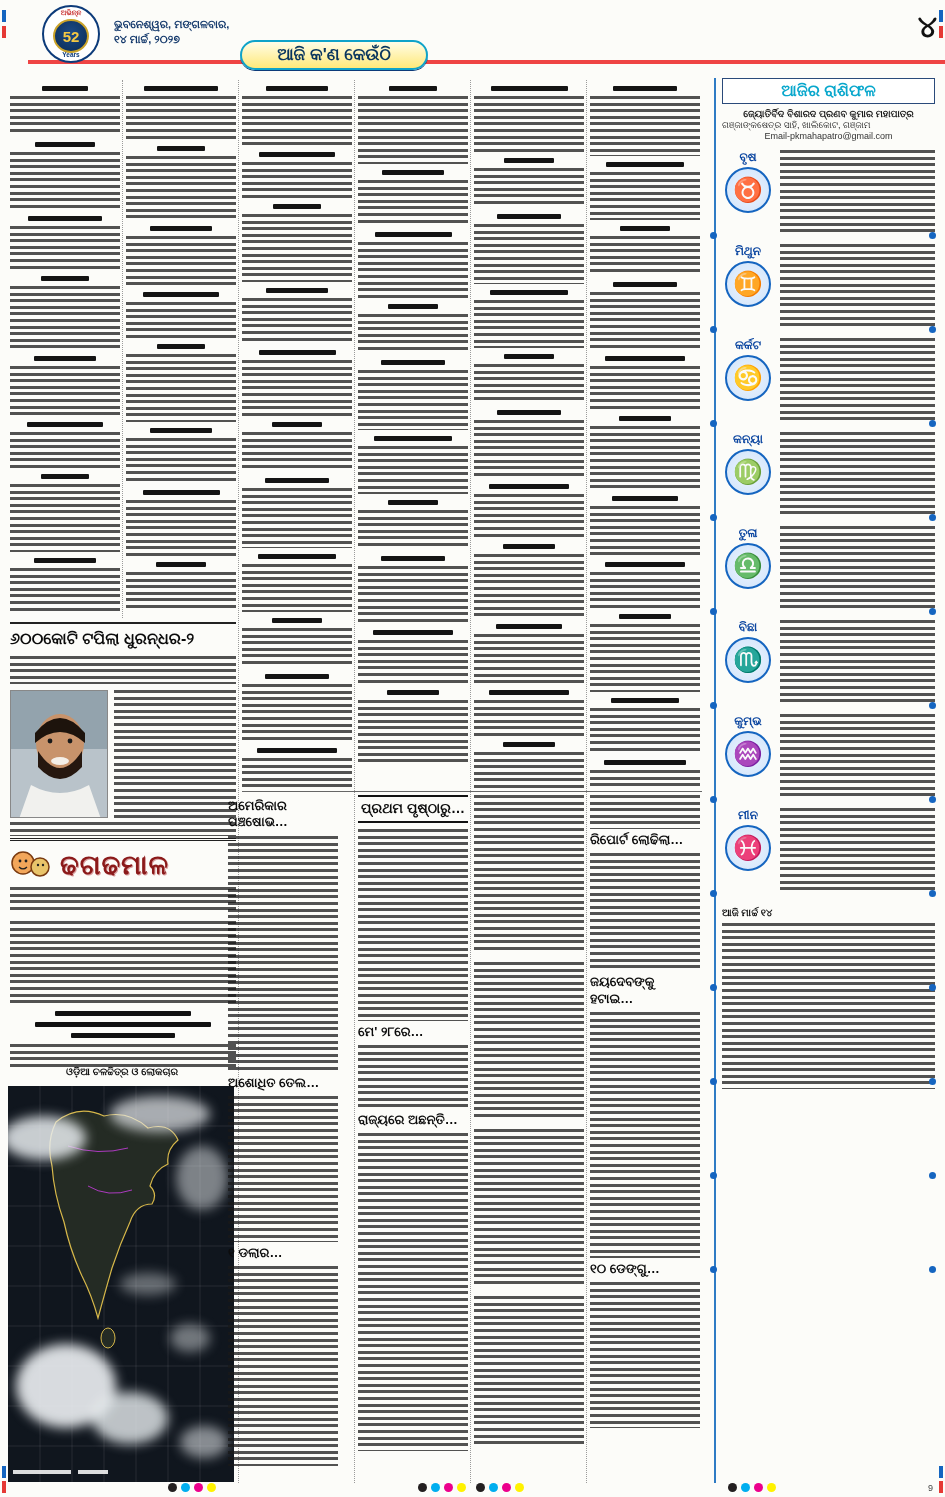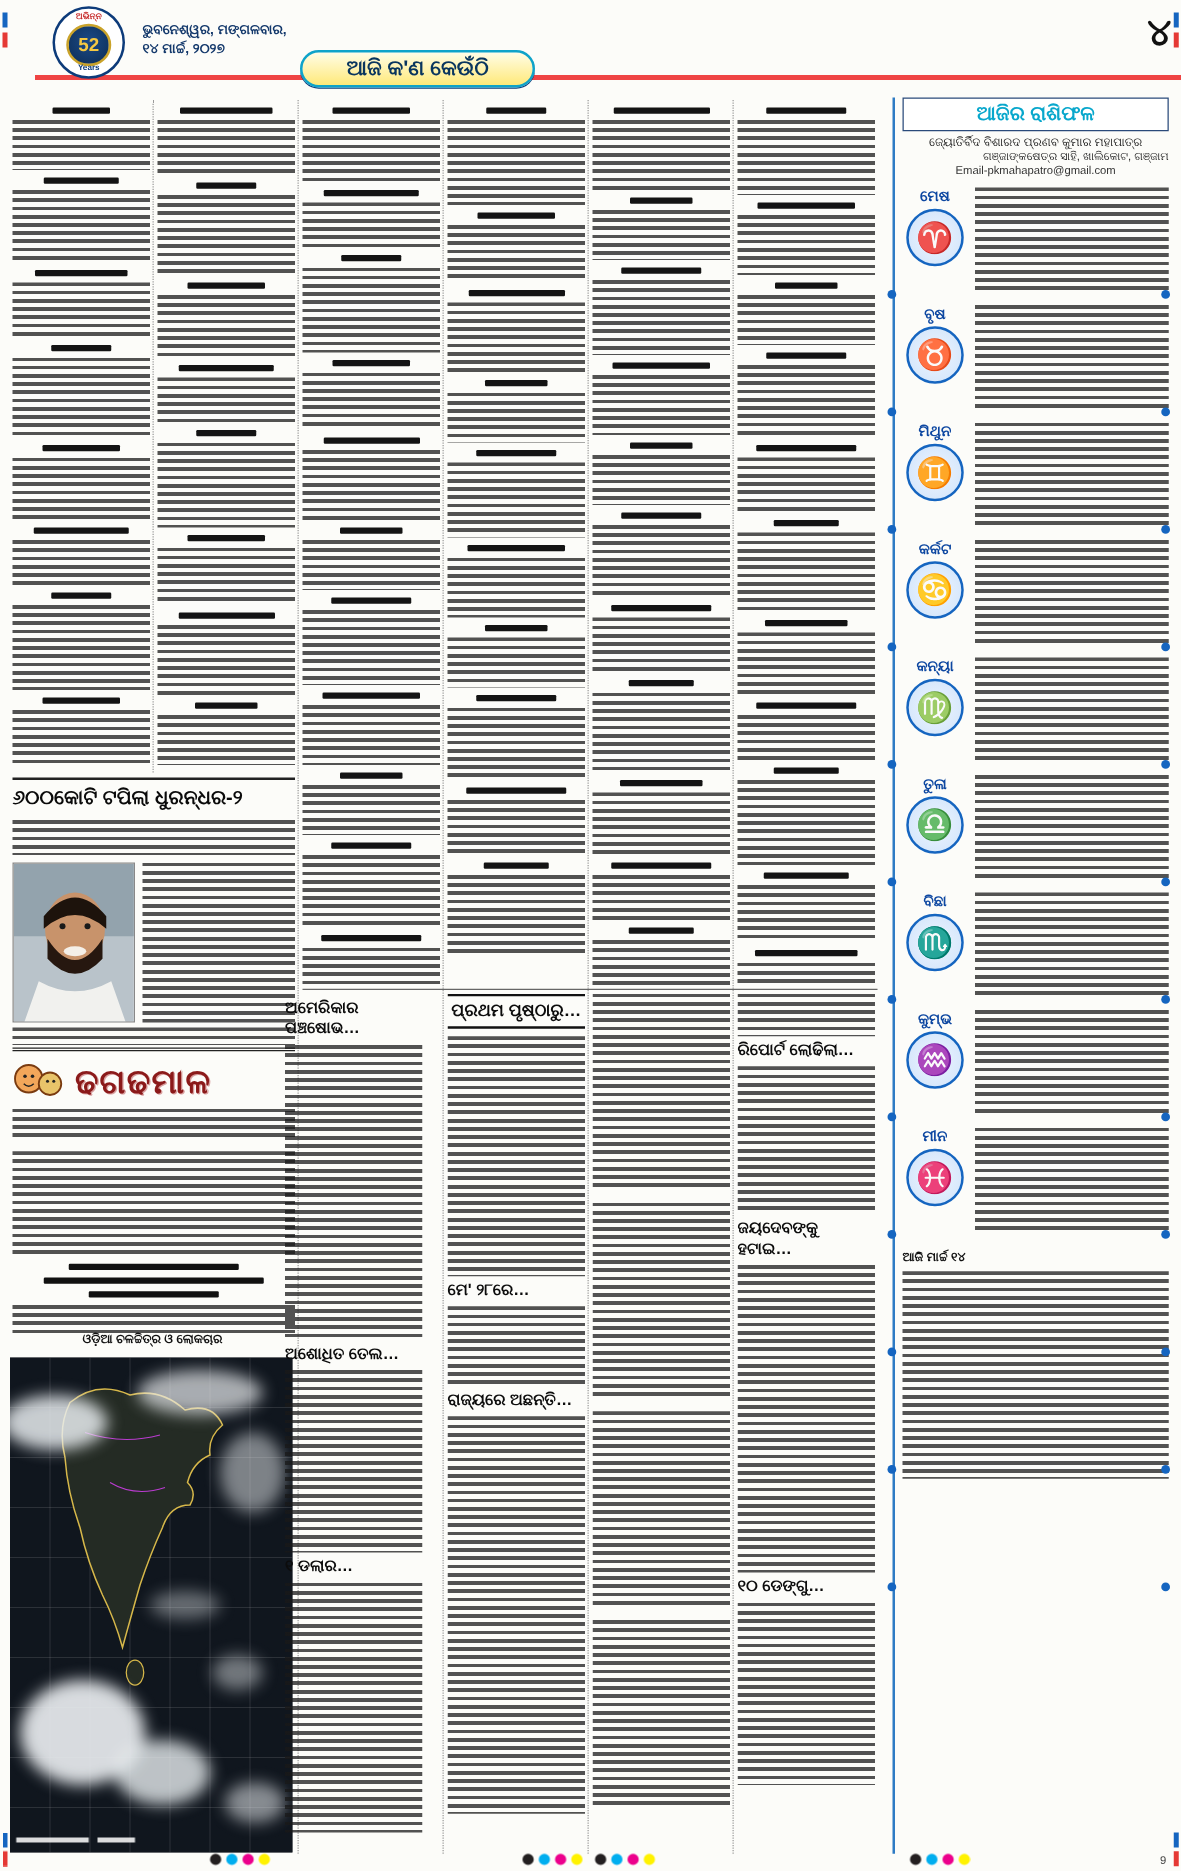--- a/index.html
+++ b/index.html
@@ -56,22 +56,22 @@
         font-size:10px;font-weight:bold;color:#111}
 
   
   .mapbox{position:absolute;left:8px;top:1086px;width:226px;height:396px;background:#10161e}
 
   
   .bluesep{position:absolute;left:714px;top:78px;width:2px;height:1405px;background:#2e7bc4}
   .horo{position:absolute;left:722px;top:78px;width:213px;height:1405px}
   .horo-title{border:1px solid #2a4a7a;color:#08a7cc;font-weight:bold;font-size:16px;
         text-align:center;padding:3px 0;margin-bottom:4px;background:#fff}
-  .horo-astro{font-size:9.5px;font-weight:normal;text-align:center;color:#1a1a1a}
-  .horo-addr{font-size:9px;text-align:right;color:#222}
+  .horo-astro{font-size:9.5px;font-weight:bold;text-align:center;color:#1a1a1a}
+  .horo-addr{font-size:9px;text-align:left;color:#222}
   .horo-email{font-size:9px;text-align:center;color:#333;margin-bottom:9px}
   .h-entry{display:flex;gap:6px;height:88px;margin-bottom:6px}
   .h-left{width:52px;flex:none}
   .h-name{font-size:12px;font-weight:bold;color:#0d47a1;text-align:center}
   .h-circle{width:46px;height:46px;border-radius:50%;border:2px solid #1565c0;margin:3px auto 0;
         display:flex;align-items:center;justify-content:center;color:#1565c0;font-size:24px;
         background:radial-gradient(#eef5ff,#cfe3fa)}
   .h-body{flex:1;height:84px}
   .panchanga{margin-top:4px}
   .p-lead{font-size:10px;font-weight:bold;color:#111}
@@ -367,29 +367,20 @@
 
   <div class="bluesep"></div>
   <div class="horo">
     <div class="horo-title">ଆଜିର ରାଶିଫଳ</div>
     <div class="horo-astro">ଜ୍ୟୋତିର୍ବିଦ ବିଶାରଦ ପ୍ରଣବ କୁମାର ମହାପାତ୍ର</div>
     <div class="horo-addr">ଗଞ୍ଜାଙ୍କଷେତ୍ର ସାହି, ଖାଲିକୋଟ, ଗଞ୍ଜାମ</div>
     <div class="horo-email">Email-pkmahapatro@gmail.com</div>
     <div class="h-entries">
         <div class="h-entry">
           <div class="h-left">
-            <div class="h-name">ମେଷ</div>
-            <div class="h-circle">
-              <span>♈</span>
-            </div>
-          </div>
-          <div class="skel h-body"></div>
-        </div>
-        <div class="h-entry">
-          <div class="h-left">
             <div class="h-name">ବୃଷ</div>
             <div class="h-circle">
               <span>♉</span>
             </div>
           </div>
           <div class="skel h-body"></div>
         </div>
         <div class="h-entry">
           <div class="h-left">
             <div class="h-name">ମିଥୁନ</div>

